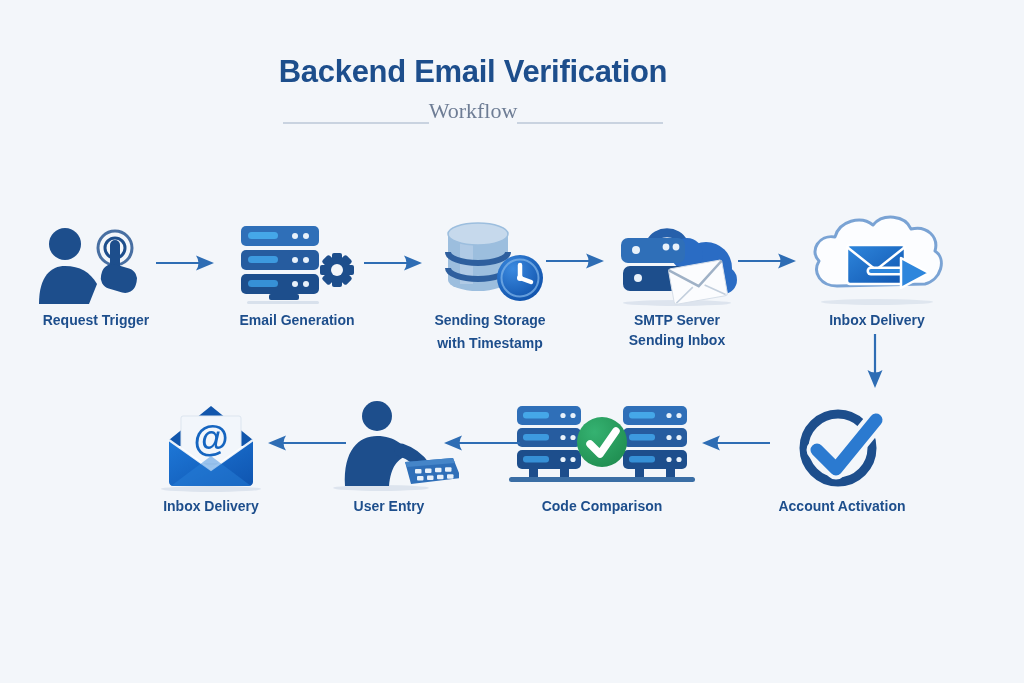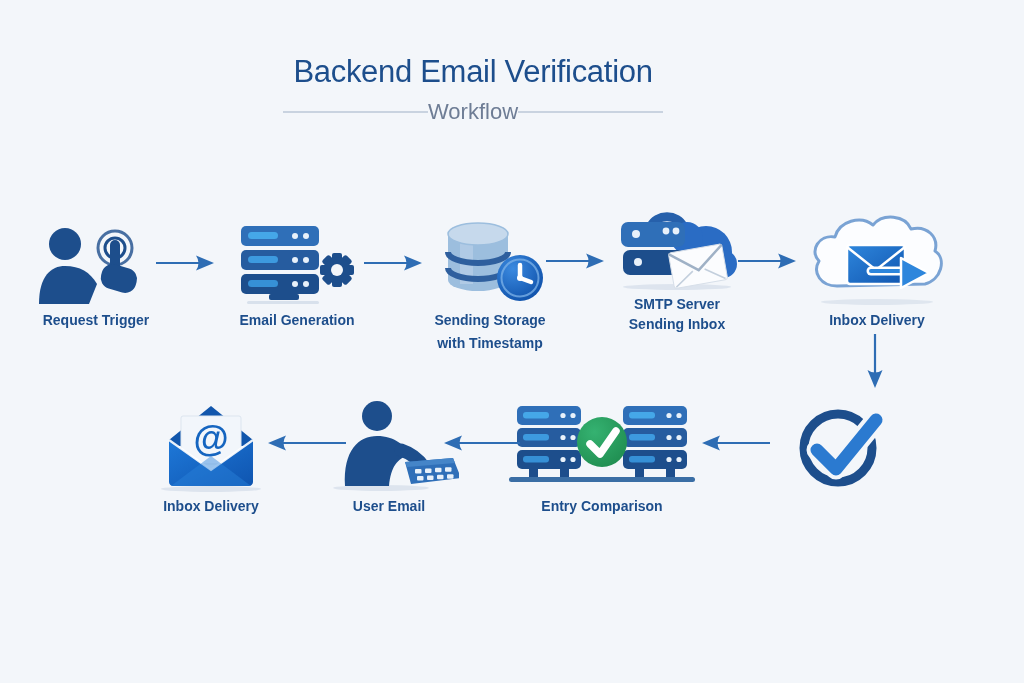--- a/index.html
+++ b/index.html
@@ -6,25 +6,25 @@
     --background:#f3f6fa; --title_text:#1d4e8c; --subtitle_text:#6e7d95;
     --label_text:#1d4e8c; --arrow:#2e6db4; --divider:#c9d3e0;
   }
   html,body{margin:0;padding:0;}
   body{
     width:1024px;height:683px;background:var(--background);
     font-family:"Liberation Sans",sans-serif;position:relative;overflow:hidden;
   }
   .page-title{
     position:absolute;top:54px;left:0;width:946px;text-align:center;
-    font-size:31px;font-weight:normal;color:var(--title_text);letter-spacing:-.3px;
+    font-size:31px;font-weight:bold;color:var(--title_text);letter-spacing:-.3px;
   }
   .subtitle-row{
     position:absolute;top:100px;left:283px;width:380px;height:24px;
-    display:flex;align-items:center;gap:0;
+    display:flex;align-items:flex-end;gap:0;font-family:Liberation Serif, serif;
   }
   .subtitle-row .rule{flex:1;height:2px;background:var(--divider);}
   .subtitle-row .subtitle{
     font-size:22px;color:var(--subtitle_text);white-space:nowrap;font-weight:400;
   }
   .node{position:absolute;display:flex;flex-direction:column;align-items:center;}
   .icon-box{display:flex;align-items:flex-end;justify-content:center;}
   .node .label{
     margin-top:5px;font-size:14px;font-weight:bold;color:var(--label_text);
     line-height:1.42;text-align:center;white-space:nowrap;
@@ -104,21 +104,21 @@
       <circle cx="88" cy="60" r="23" fill="url(#clkGrad)"></circle>
       <circle cx="88" cy="60" r="18.5" fill="none" stroke="#7db3e8" stroke-width="2" opacity=".75"></circle>
       <path d="M88 60 L88 47 M88 60 L99 64" stroke="#ffffff" stroke-width="4.5" stroke-linecap="round" fill="none"></path>
       <circle cx="88" cy="60" r="3" fill="#ffffff"></circle>
     </svg>
   </div>
   <div class="label">Sending Storage</div>
   <div class="label" style="margin-top:3px">with Timestamp</div>
 </div>
 
-<div class="node" style="left:587px;top:204px;width:180px">
+<div class="node" style="left:587px;top:220px;width:180px">
   <div class="icon-box" style="height:86px">
     <svg width="132" height="86" viewBox="0 0 132 86">
       <ellipse cx="66" cy="83" rx="54" ry="3" fill="#dde4ee"></ellipse>
       <path d="M40 22 A17 14 0 0 1 72 22" stroke="#2660ab" stroke-width="9" fill="none"></path>
       <circle cx="95" cy="48" r="26" fill="#2a6cc4"></circle>
       <circle cx="76" cy="34" r="16" fill="#2a6cc4"></circle>
       <rect x="68" y="46" width="58" height="28" rx="14" fill="#2a6cc4"></rect>
       <rect x="10" y="18" width="64" height="25" rx="7" fill="#2f6fb8"></rect>
       <rect x="12" y="46" width="62" height="25" rx="7" fill="#1d4e8c"></rect>
       <circle cx="25" cy="30" r="4" fill="#e8f1fa"></circle>
@@ -158,20 +158,21 @@
 </div>
 
 <div class="node" style="left:752px;top:398px;width:180px">
   <div class="icon-box" style="height:94px">
     <svg width="104" height="94" viewBox="0 0 104 94">
       <circle cx="48" cy="50" r="34" fill="none" stroke="#1d4e8c" stroke-width="9"></circle>
       <path d="M27 52 L46 71 L86 22" stroke="#f3f6fa" stroke-width="21" stroke-linecap="round" stroke-linejoin="round" fill="none"></path>
       <path d="M27 52 L46 71 L86 22" stroke="#2b7ad0" stroke-width="13" stroke-linecap="round" stroke-linejoin="round" fill="none"></path>
     </svg>
   </div>
+  <div class="label">Account Activation</div>
 </div>
 
 <div class="node" style="left:502px;top:398px;width:200px">
   <div class="icon-box" style="height:94px">
     <svg width="190" height="88" viewBox="0 0 190 88">
       <defs>
         <radialGradient id="grnGrad" cx="35%" cy="30%" r="80%">
           <stop offset="0%" stop-color="#35b271"></stop>
             <stop offset="100%" stop-color="#1f8d50"></stop>
         </radialGradient>
@@ -206,21 +207,21 @@
         <circle cx="56" cy="33.5" r="2.6" fill="#e8f1fa"></circle>
           <circle cx="66" cy="33.5" r="2.6" fill="#e8f1fa"></circle>
         <circle cx="56" cy="55.5" r="2.6" fill="#e8f1fa"></circle>
           <circle cx="66" cy="55.5" r="2.6" fill="#e8f1fa"></circle>
       </g>
       <rect x="2" y="73" width="186" height="5" rx="2.5" fill="#3a6ea5"></rect>
       <circle cx="95" cy="38" r="25" fill="url(#grnGrad)"></circle>
       <path d="M83 40 L93 50 L109 27" stroke="#ffffff" stroke-width="7.5" stroke-linecap="round" stroke-linejoin="round" fill="none"></path>
     </svg>
   </div>
-  <div class="label">Entry Comparison</div>
+  <div class="label">Code Comparison</div>
 </div>
 
 <div class="node" style="left:299px;top:398px;width:180px">
   <div class="icon-box" style="height:94px">
     <svg width="140" height="92" viewBox="0 0 140 92">
       <ellipse cx="62" cy="88" rx="48" ry="3" fill="#dde4ee"></ellipse>
       <circle cx="58" cy="16" r="15" fill="#1d4e8c"></circle>
       <path d="M26 86 C24 50 40 36 58 36 C76 36 86 46 90 54 C78 60 72 66 70 86 Z" fill="#1d4e8c"></path>
       <path d="M82 50 C94 54 100 60 105 67" stroke="#1d4e8c" stroke-width="13" stroke-linecap="round" fill="none"></path>
       <path d="M100 62 L112 70" stroke="#1d4e8c" stroke-width="8" stroke-linecap="round"></path>
@@ -231,21 +232,21 @@
           <rect x="106" y="68.4" width="6.5" height="4.5" rx="1"></rect>
         <rect x="116" y="67.8" width="6.5" height="4.5" rx="1"></rect>
           <rect x="126" y="67.2" width="6.5" height="4.5" rx="1"></rect>
         <rect x="98" y="76" width="6.5" height="4.5" rx="1"></rect>
           <rect x="108" y="75.4" width="6.5" height="4.5" rx="1"></rect>
         <rect x="118" y="74.8" width="6.5" height="4.5" rx="1"></rect>
           <rect x="128" y="74.2" width="6.5" height="4.5" rx="1"></rect>
       </g>
     </svg>
   </div>
-  <div class="label">User Email</div>
+  <div class="label">User Entry</div>
 </div>
 
 <div class="node" style="left:121px;top:398px;width:180px">
   <div class="icon-box" style="height:94px">
     <svg width="120" height="94" viewBox="0 0 120 94">
       <defs>
         <linearGradient id="envGrad2" x1="0" y1="0" x2="1" y2="1">
           <stop offset="0%" stop-color="#1e78d8"></stop>
             <stop offset="100%" stop-color="#0f55b0"></stop>
         </linearGradient>

